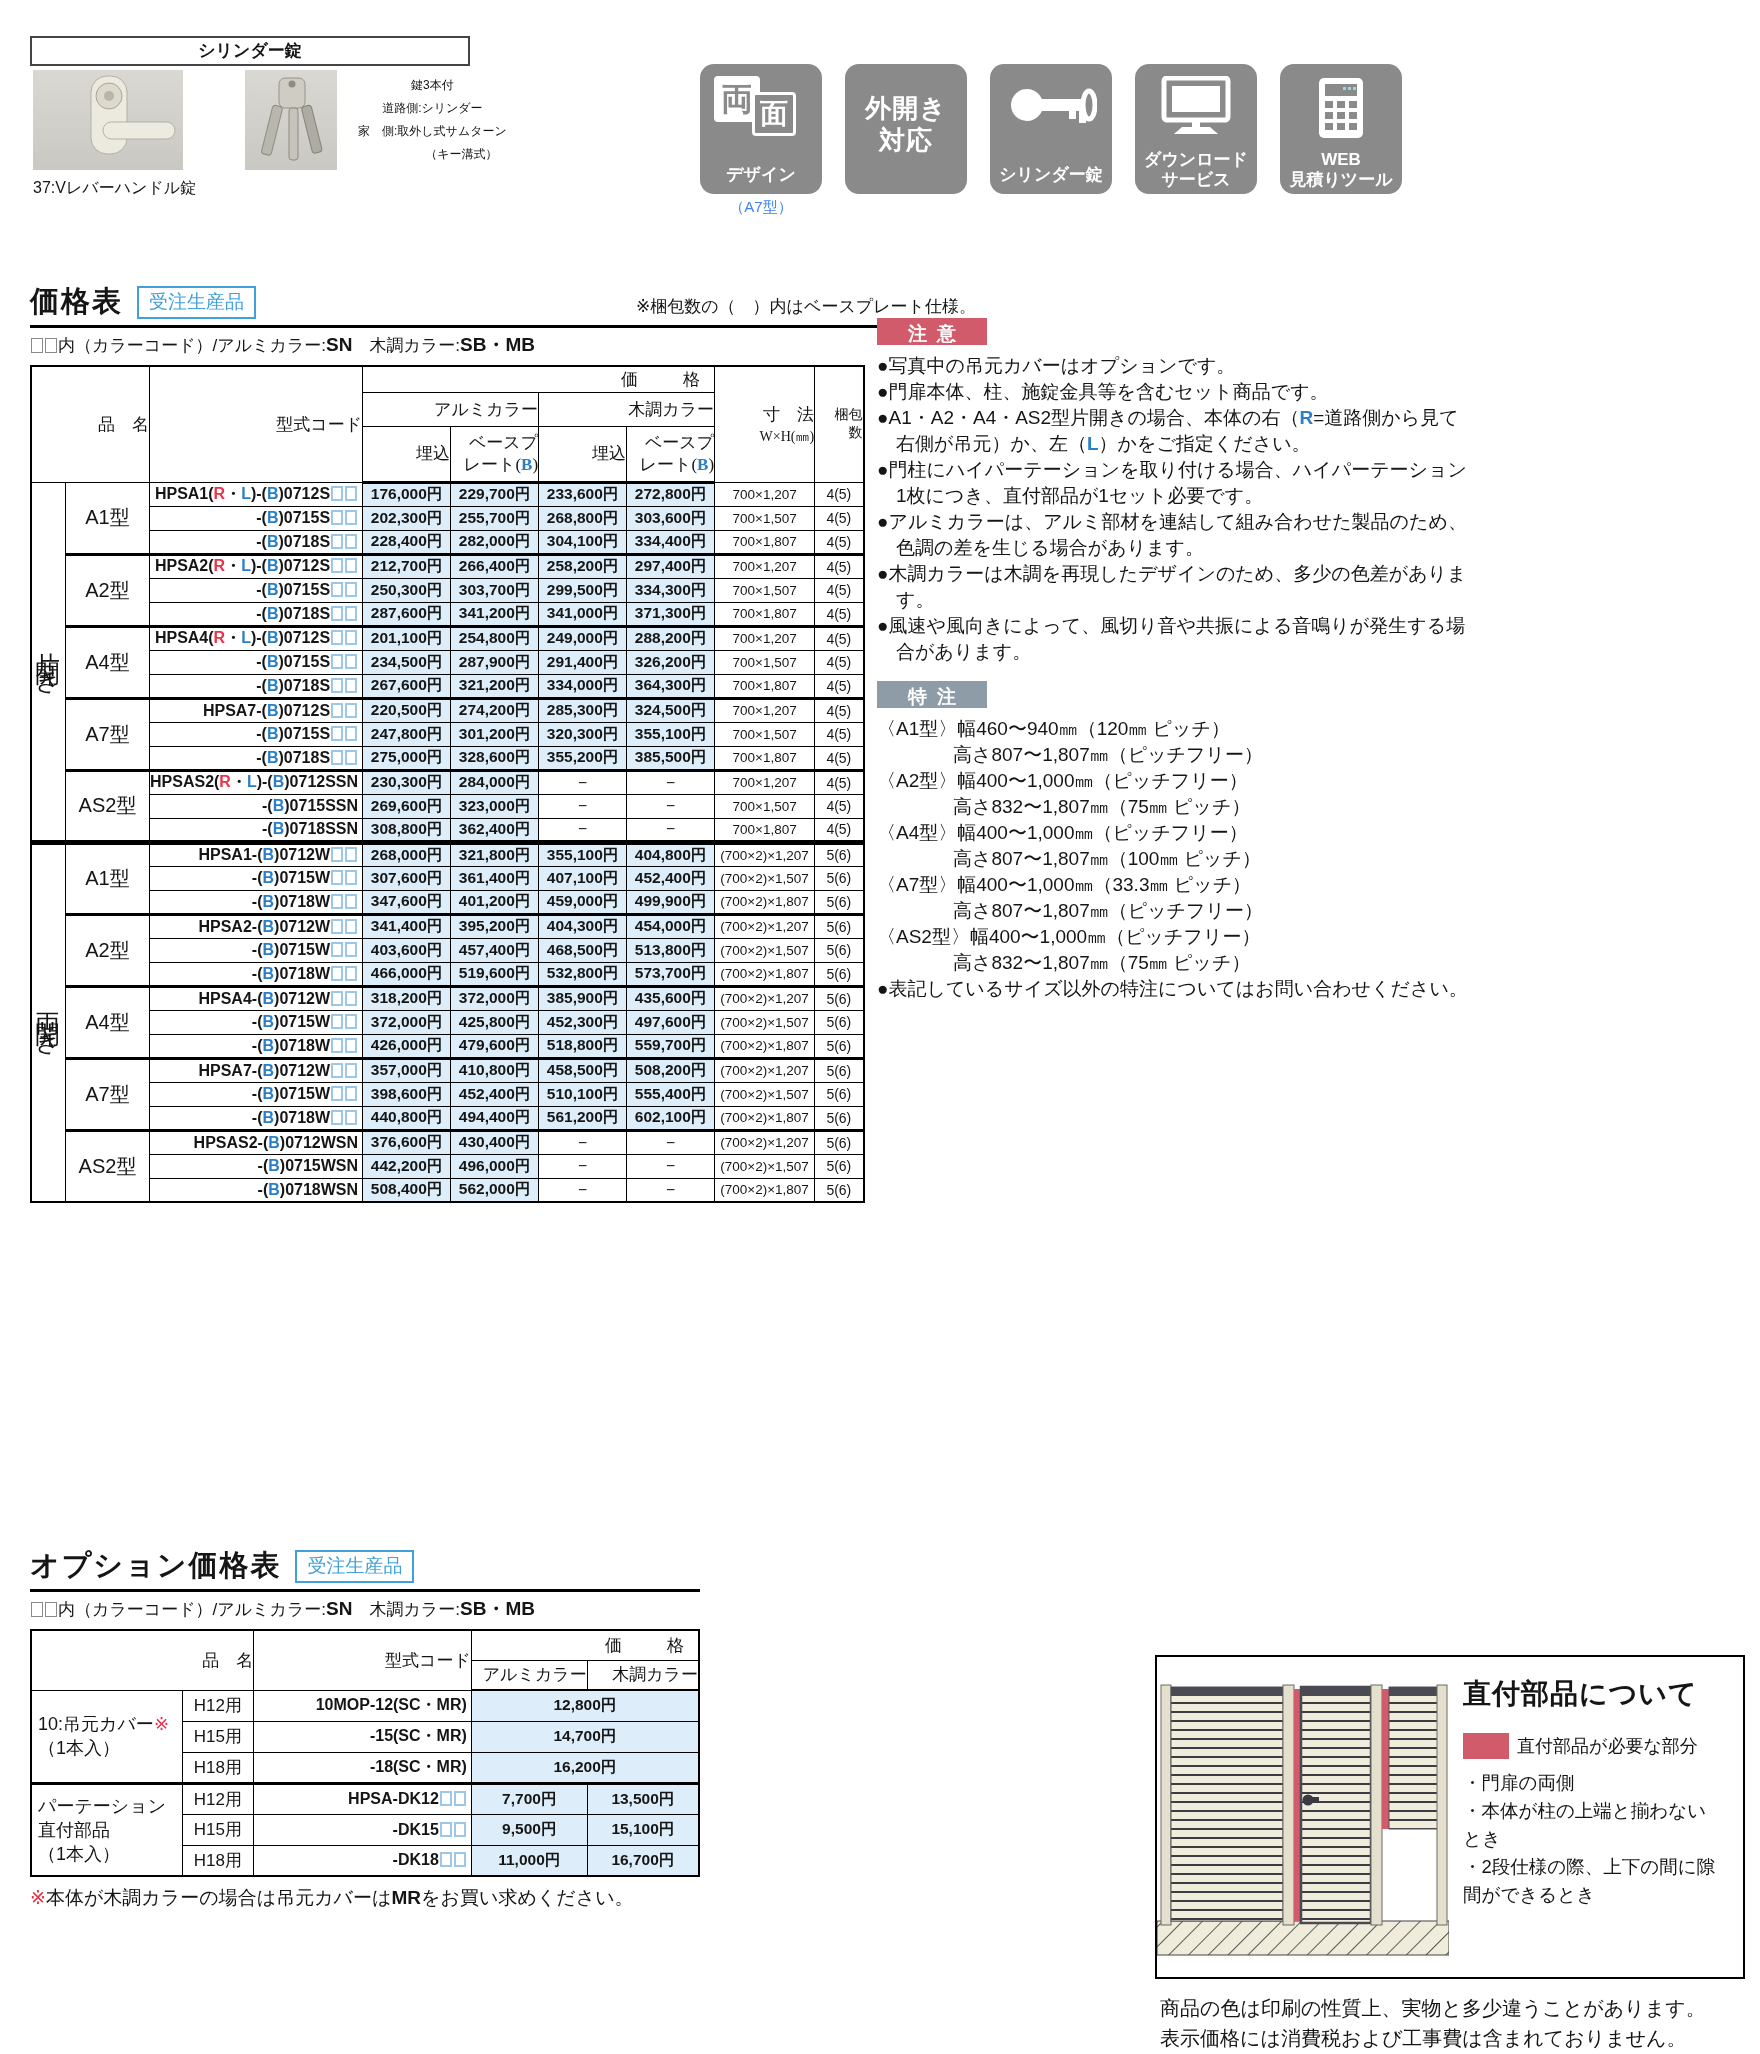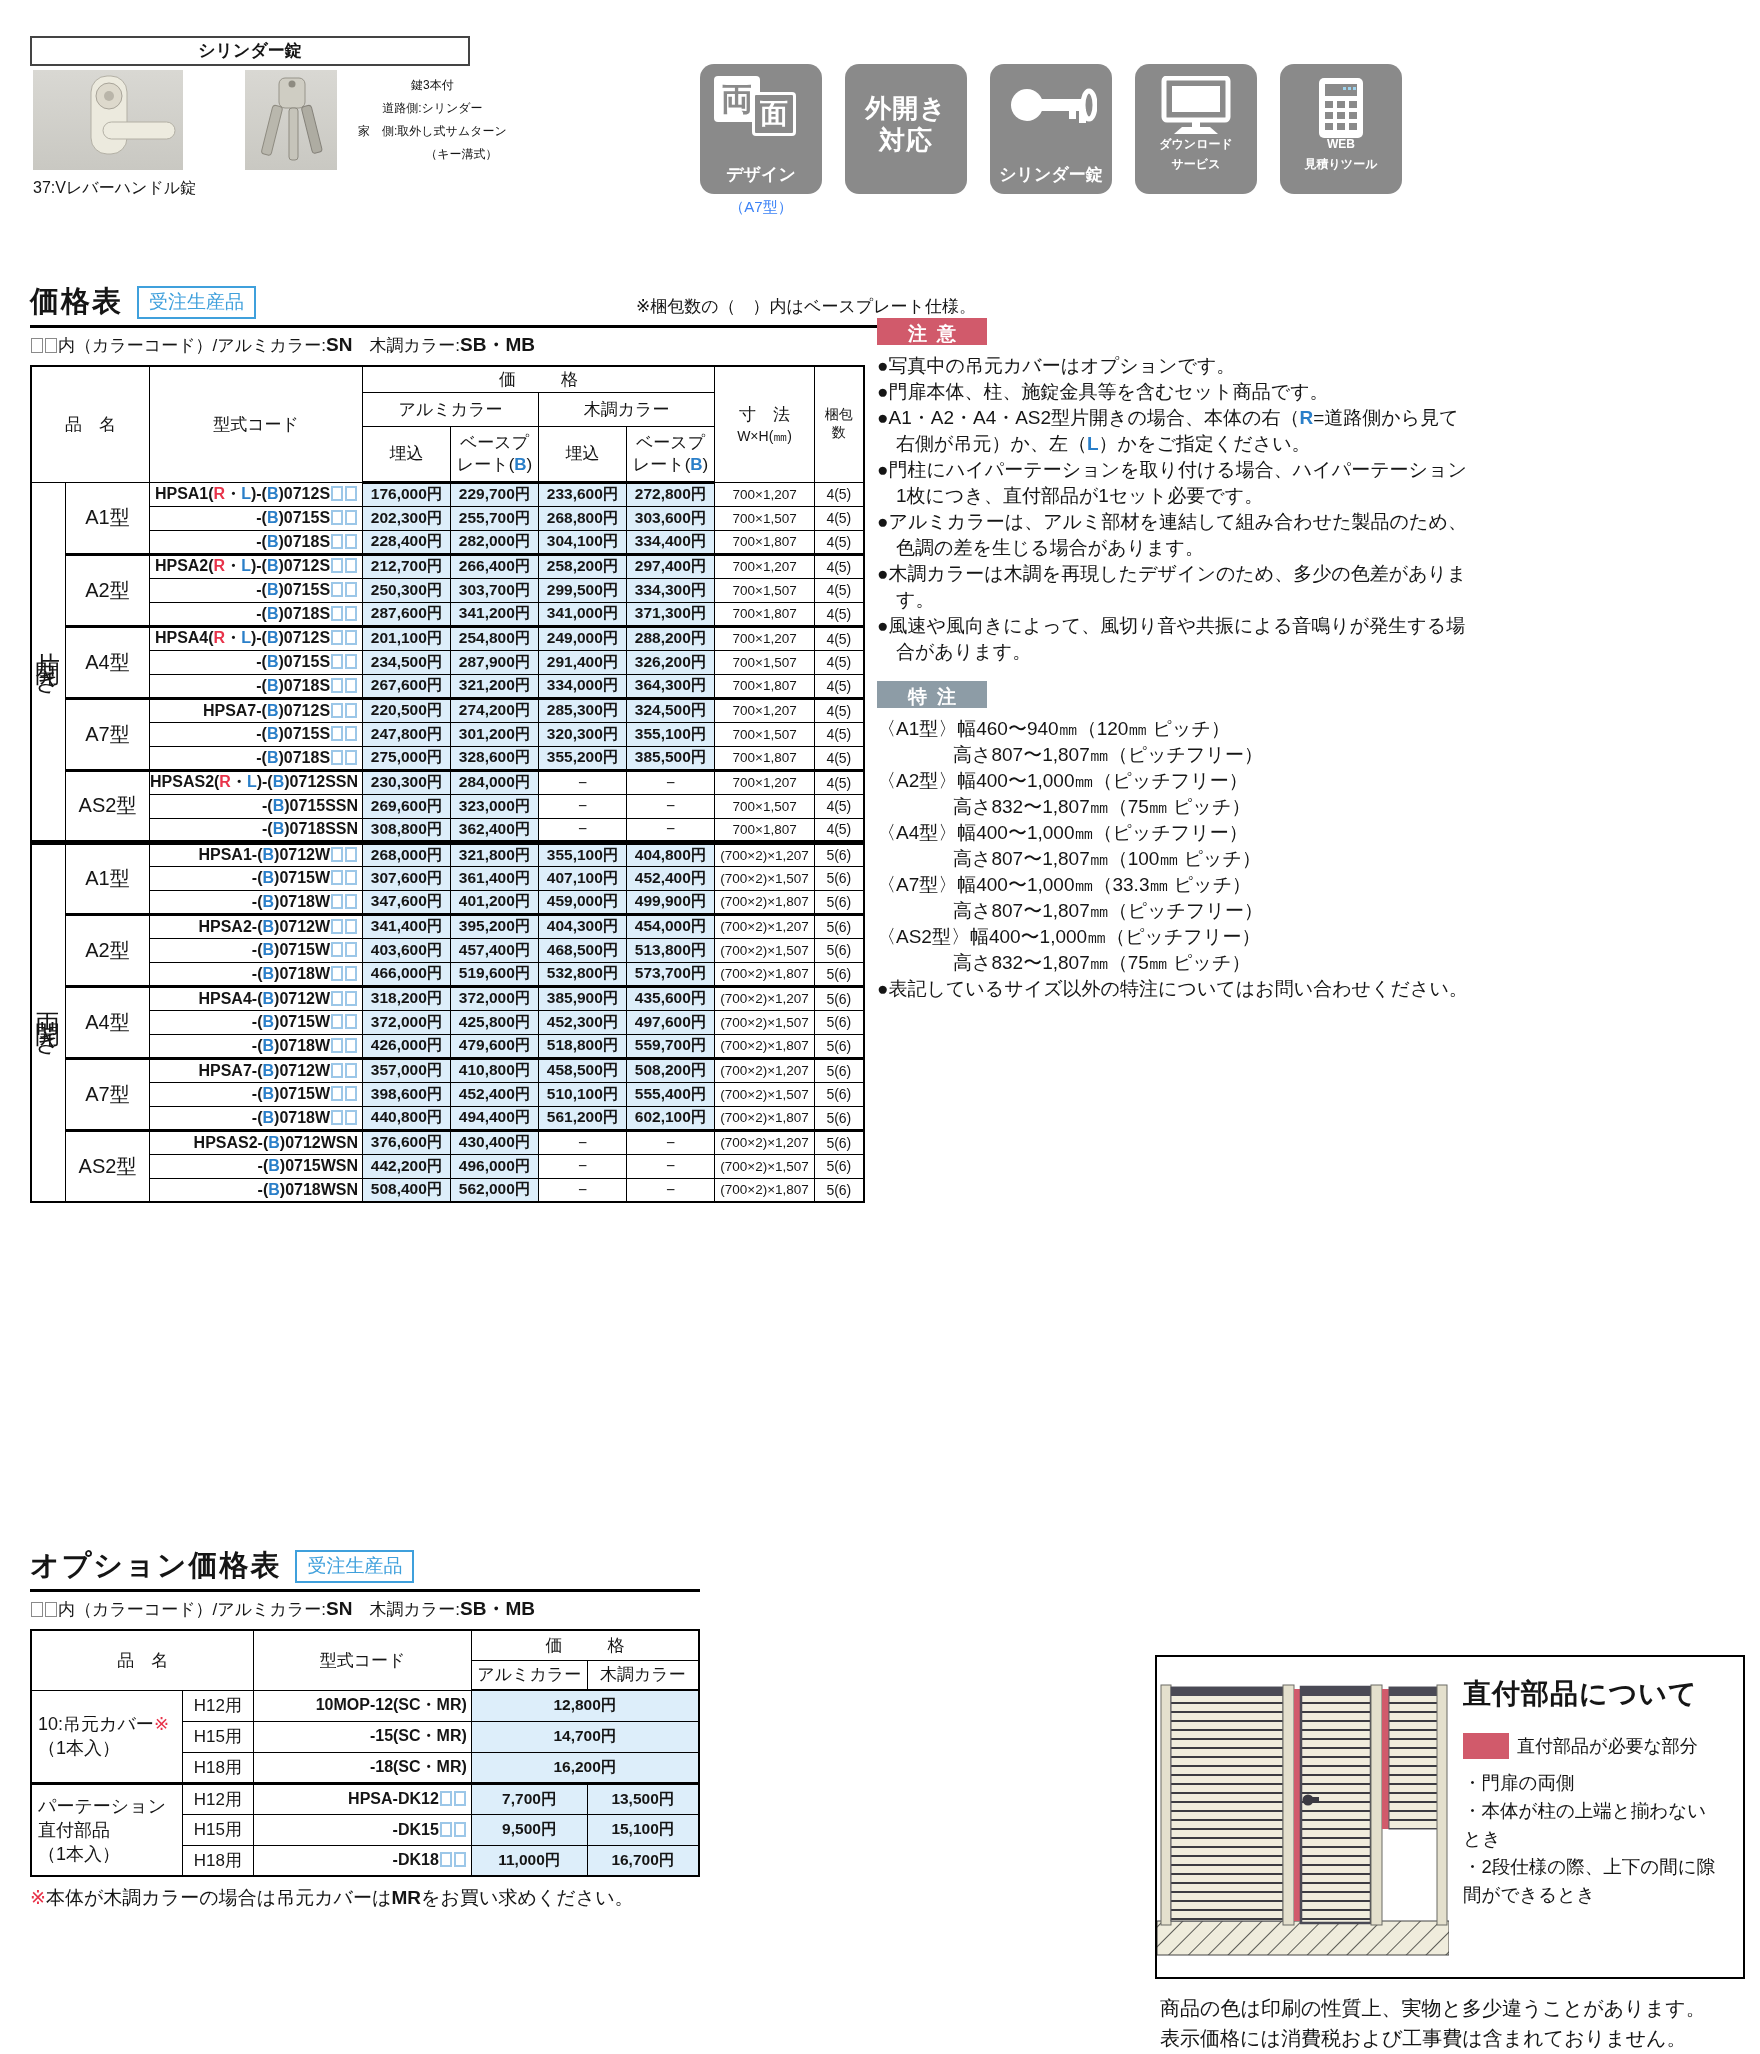--- a/index.html
+++ b/index.html
@@ -14,21 +14,21 @@
   #photo2 { left:245px; width:92px; }
   #lock-details { position:absolute; left:358px; top:74px; font-size:12px; line-height:23px;text-align:center; }
   #lock-details .ind { padding-left:58px; }
   #lock-caption { position:absolute; left:33px; top:178px; font-size:16px; }
 
   
   .badge { position:absolute; top:64px; width:122px; height:130px; background:#8a8a8a; border-radius:14px;
            color:#fff; font-weight:bold; text-align:center; overflow:hidden; }
   .badge .two { margin-top:28px; font-size:26px; line-height:32px; letter-spacing:1px; }
   .badge .lbl { position:absolute; left:0; right:0; bottom:8px; font-size:17px; }
-  .badge .lbl2 { position:absolute; left:0; right:0; bottom:20px; font-size:12px; line-height:20px; }
+  .badge .lbl2 { position:absolute; left:0; right:0; bottom:4px; font-size:17px; line-height:20px; }
   .badge svg { margin-top:12px; }
   #badge-ryomen .boxes { position:relative; height:78px; }
   .b1a { position:absolute; left:14px; top:12px; width:46px; height:46px; background:#fff; color:#8a8a8a;
          font-size:32px; line-height:46px; border-radius:4px; }
   .b1b { position:absolute; left:52px; top:28px; width:44px; height:44px; background:#8a8a8a; border:3px solid #fff;
          color:#fff; font-size:28px; line-height:38px; border-radius:4px; }
   .badge-caption { position:absolute; top:198px; width:122px; text-align:center; font-size:15px; color:#3b82f6; }
 
   
   .sect { position:absolute; }
@@ -40,21 +40,21 @@
   .color-line { font-size:17px; padding:4px 0 7px; }
   .color-line b { font-size:19px; }
   .cbox, .cbox-k { display:inline-block; width:12px; height:15px; border:2px solid #9cc7e8; margin:0 1px;
                    vertical-align:-2px; background:#fff; }
   .cbox-k { border:1.5px solid #8a8a8a; }
 
   
   table { border-collapse:collapse; table-layout:fixed; }
   #main-table, #option-table { border:2px solid #000; }
   th, td { border:1px solid #000; overflow:hidden; white-space:nowrap; }
-  th { font-weight:normal; font-size:17px; text-align:center; }
+  th { font-weight:normal; font-size:17px; text-align:right;font-family:Liberation Serif, serif; }
   #main-table thead .h1 th { height:26px; }
   #main-table thead .h2 th { height:34px; }
   #main-table thead .h3 th { height:56px; line-height:22px; }
   #main-table thead .h3 th { border-bottom:3px solid #000; }
   #main-table .pr, #option-table .pr { letter-spacing:14px; text-indent:14px; }
   #main-table .sm { font-size:14px; letter-spacing:0; }
   #main-table tbody td { height:24px; }
   td.wing { writing-mode:vertical-rl; text-orientation:upright; font-size:25px; letter-spacing:10px;
             text-align:center; background:#fff; }
   td.type { font-size:20px; text-align:center; }

